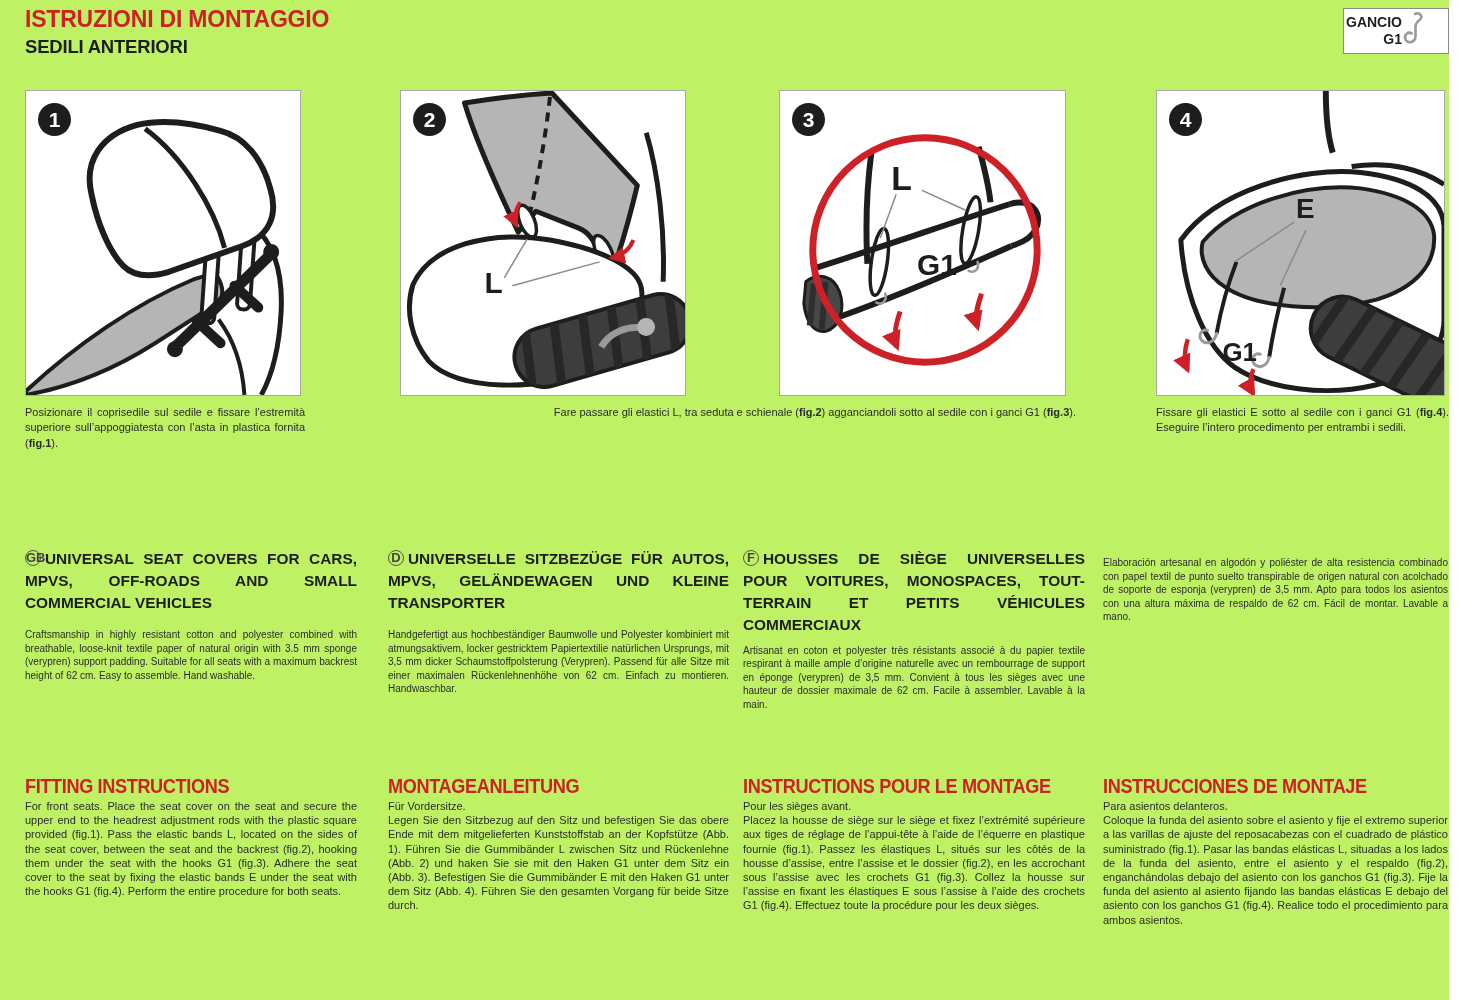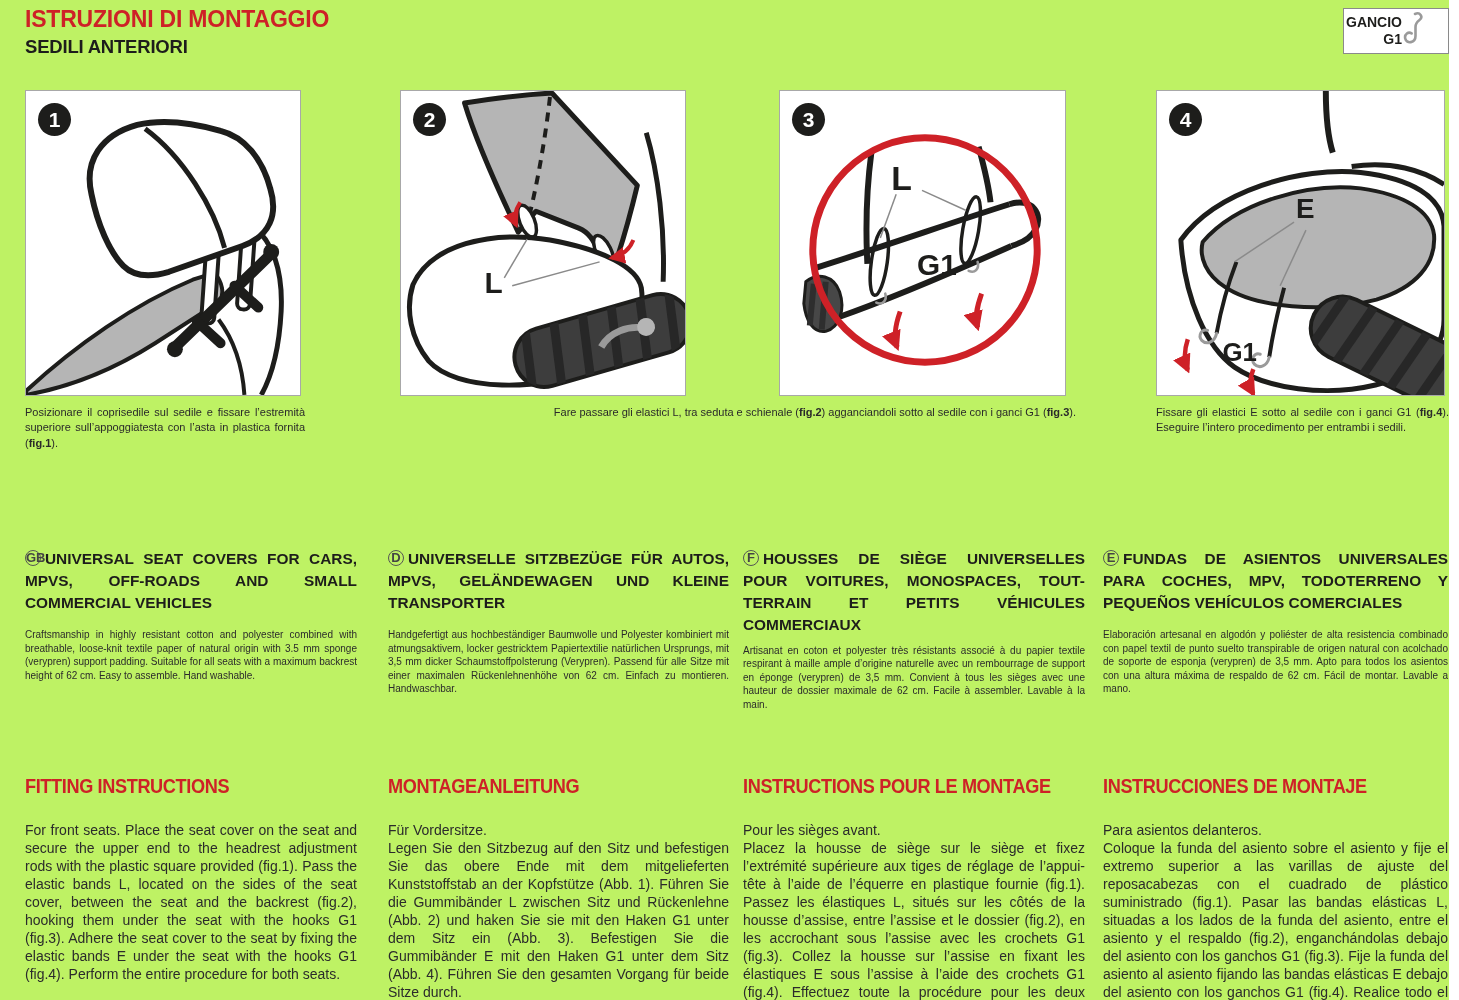--- a/index.html
+++ b/index.html
@@ -42,21 +42,21 @@
   .lang-badge{display:inline-block;width:14px;height:14px;border:1px solid #555;border-radius:50%;font-size:13px;
     line-height:14px;text-align:center;color:#444;vertical-align:2px;margin-right:4px;font-weight:bold;letter-spacing:0;}
   .col-intro{margin-top:8px;font-size:10px;line-height:1.35;color:#2b2b2b;text-align:justify;}
 
   .instr{position:absolute;top:775px;}
   #ins0{left:25px;width:332px;}
   #ins1{left:388px;width:341px;}
   #ins2{left:743px;width:342px;}
   #ins3{left:1103px;width:345px;}
   .instr-title{font-size:19.5px;font-weight:bold;color:#ce2127;letter-spacing:-0.4px;transform:scaleX(0.93);transform-origin:left;white-space:nowrap;}
-  .instr-body{margin-top:23px;font-size:14px;line-height:1.29;color:#2b2b2b;text-align:justify;white-space:pre-line;}
+  .instr-body{margin-top:1px;font-size:11px;line-height:1.29;color:#2b2b2b;text-align:justify;white-space:pre-line;}
 </style>
 </head>
 <body>
 
 <div id="page">
 
   <div class="page-title">ISTRUZIONI DI MONTAGGIO</div>
   <div class="page-subtitle">SEDILI ANTERIORI</div>
 
   <div class="hook-box">
@@ -231,21 +231,20 @@
   </div>
   <div class="col" id="col1">
     <div class="col-header"><span class="lang-badge">D</span><span>UNIVERSELLE SITZBEZÜGE FÜR AUTOS, MPVS, GELÄNDEWAGEN UND KLEINE TRANSPORTER</span></div>
     <div class="col-intro">Handgefertigt aus hochbeständiger Baumwolle und Polyester kombiniert mit atmungsaktivem, locker gestricktem Papiertextilie natürlichen Ursprungs, mit 3,5 mm dicker Schaumstoffpolsterung (Verypren). Passend für alle Sitze mit einer maximalen Rückenlehnenhöhe von 62 cm. Einfach zu montieren. Handwaschbar.</div>
   </div>
   <div class="col" id="col2">
     <div class="col-header"><span class="lang-badge">F</span><span>HOUSSES DE SIÈGE UNIVERSELLES POUR VOITURES, MONOSPACES, TOUT-TERRAIN ET PETITS VÉHICULES COMMERCIAUX</span></div>
     <div class="col-intro">Artisanat en coton et polyester très résistants associé à du papier textile respirant à maille ample d’origine naturelle avec un rembourrage de support en éponge (verypren) de 3,5 mm. Convient à tous les sièges avec une hauteur de dossier maximale de 62 cm. Facile à assembler. Lavable à la main.</div>
   </div>
   <div class="col" id="col3">
-    <div class="col-header"><span class="lang-badge">E</span><span>FUNDAS DE ASIENTOS UNIVERSALES PARA COCHES, MPV, TODOTERRENO Y PEQUEÑOS VEHÍCULOS COMERCIALES</span></div>
     <div class="col-intro">Elaboración artesanal en algodón y poliéster de alta resistencia combinado con papel textil de punto suelto transpirable de origen natural con acolchado de soporte de esponja (verypren) de 3,5 mm. Apto para todos los asientos con una altura máxima de respaldo de 62 cm. Fácil de montar. Lavable a mano.</div>
   </div>
 
   <div class="instr" id="ins0">
     <div class="instr-title">FITTING INSTRUCTIONS</div>
     <div class="instr-body">For front seats. Place the seat cover on the seat and secure the upper end to the headrest adjustment rods with the plastic square provided (fig.1). Pass the elastic bands L, located on the sides of the seat cover, between the seat and the backrest (fig.2), hooking them under the seat with the hooks G1 (fig.3). Adhere the seat cover to the seat by fixing the elastic bands E under the seat with the hooks G1 (fig.4). Perform the entire procedure for both seats.</div>
   </div>
   <div class="instr" id="ins1">
     <div class="instr-title">MONTAGEANLEITUNG</div>
     <div class="instr-body">Für Vordersitze.

